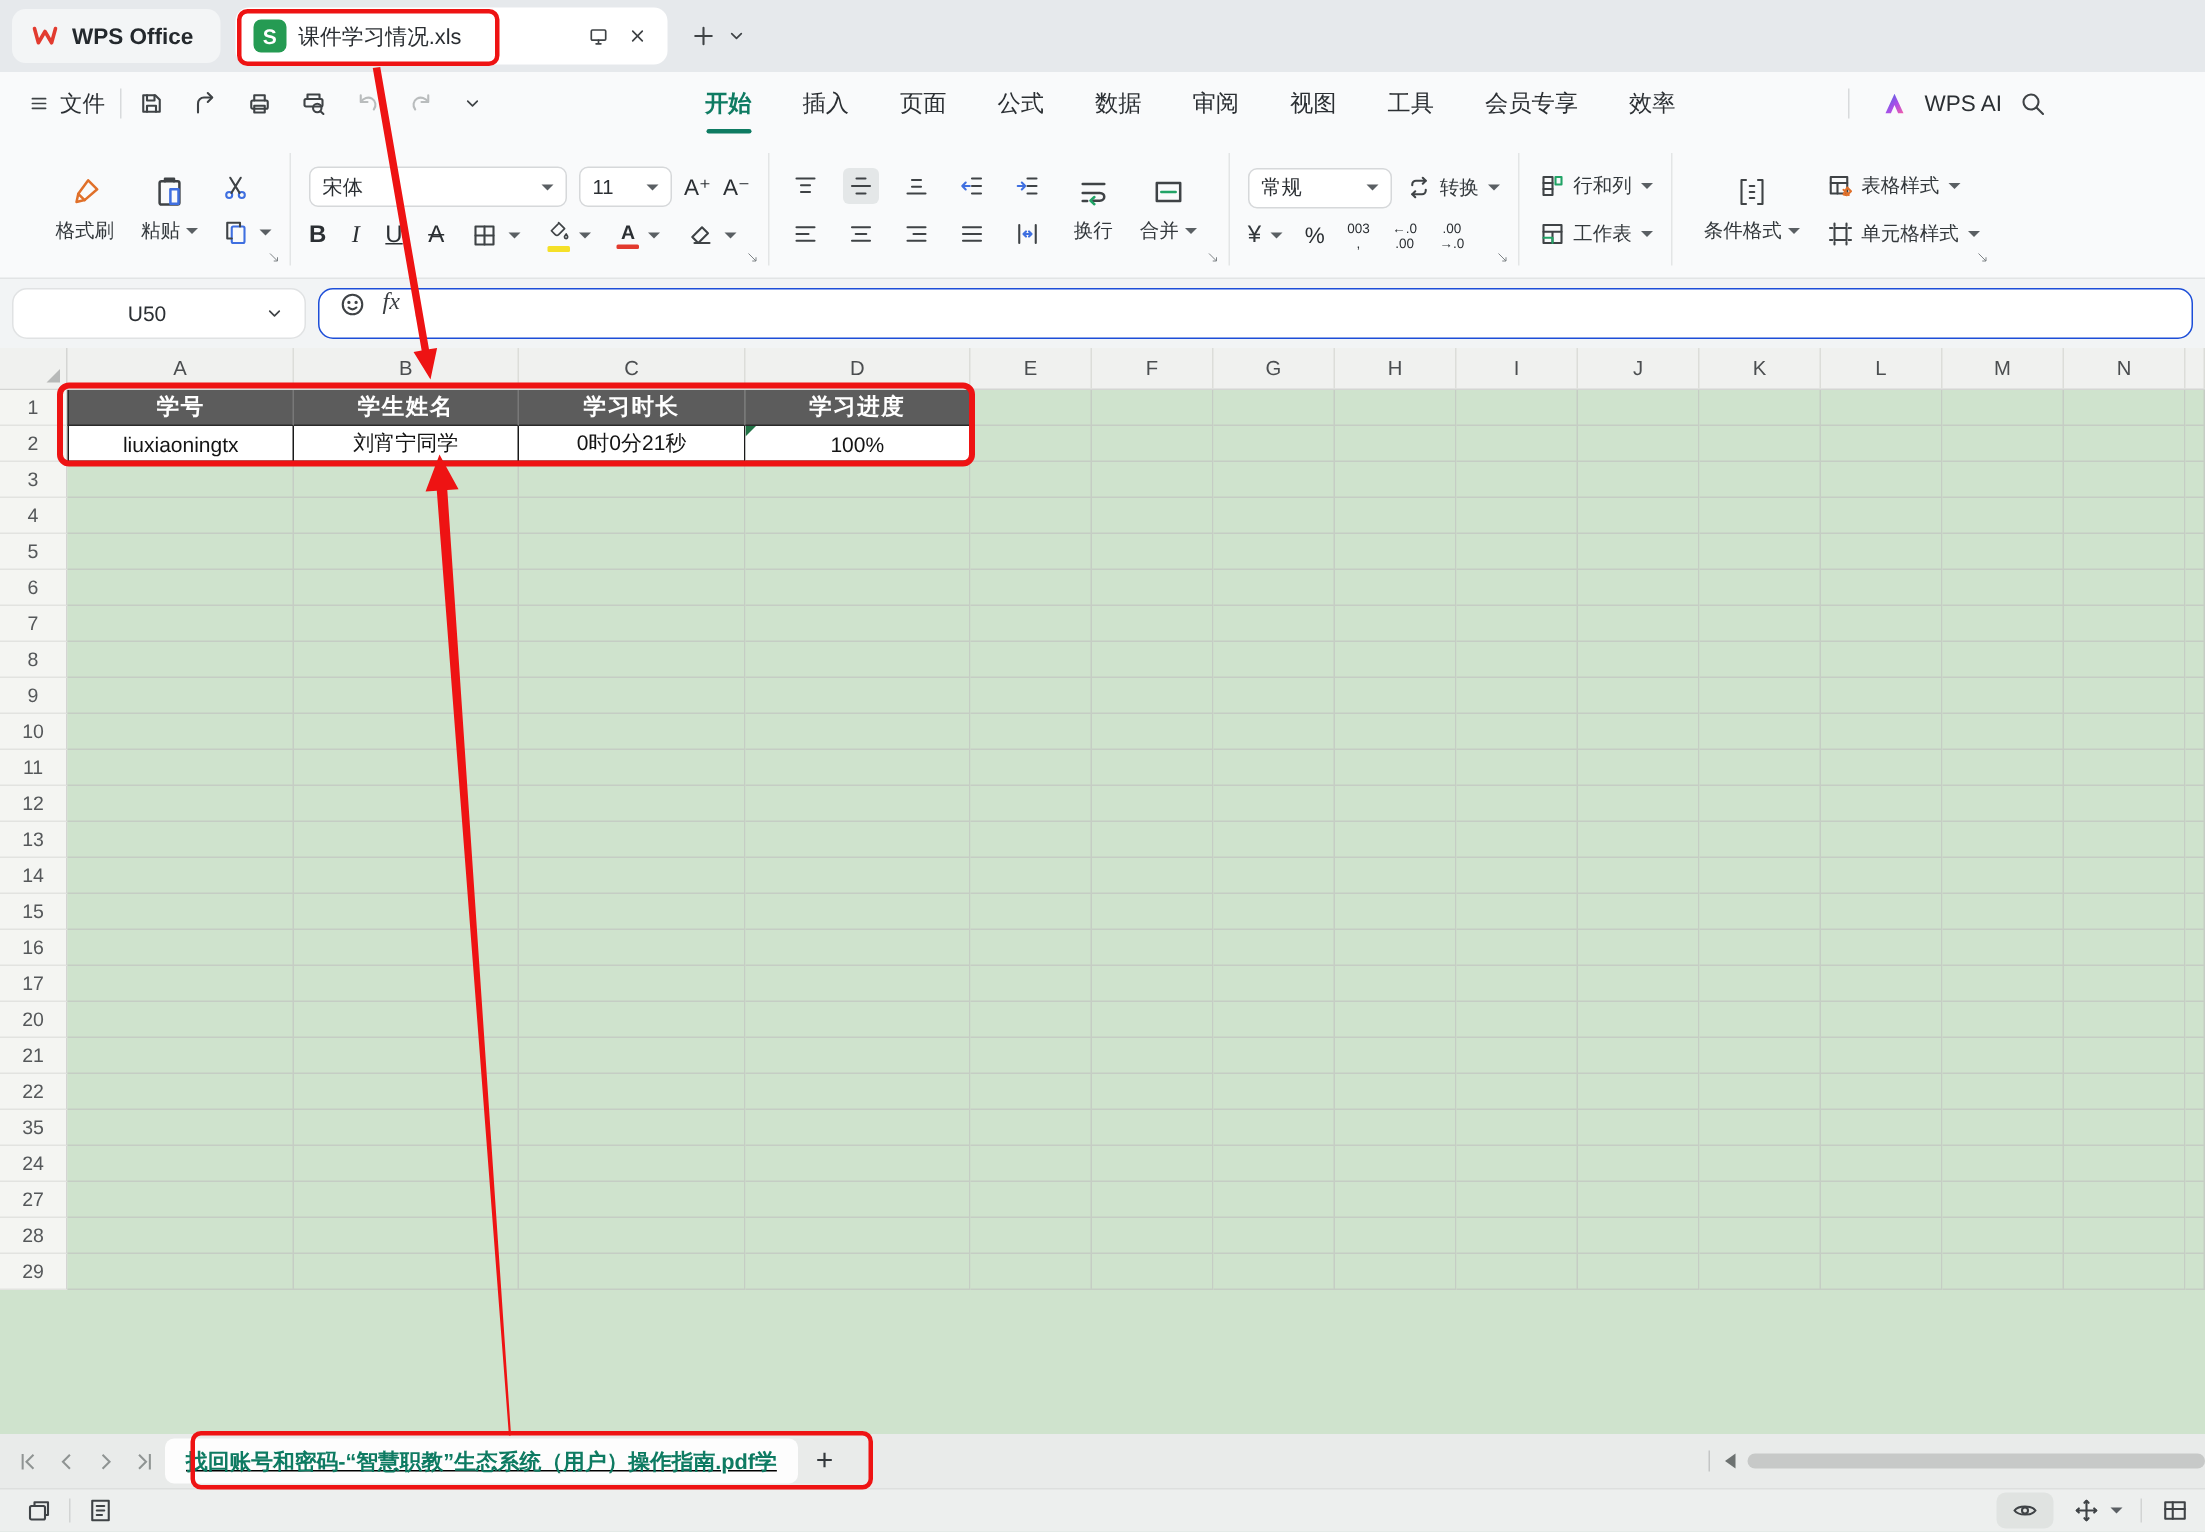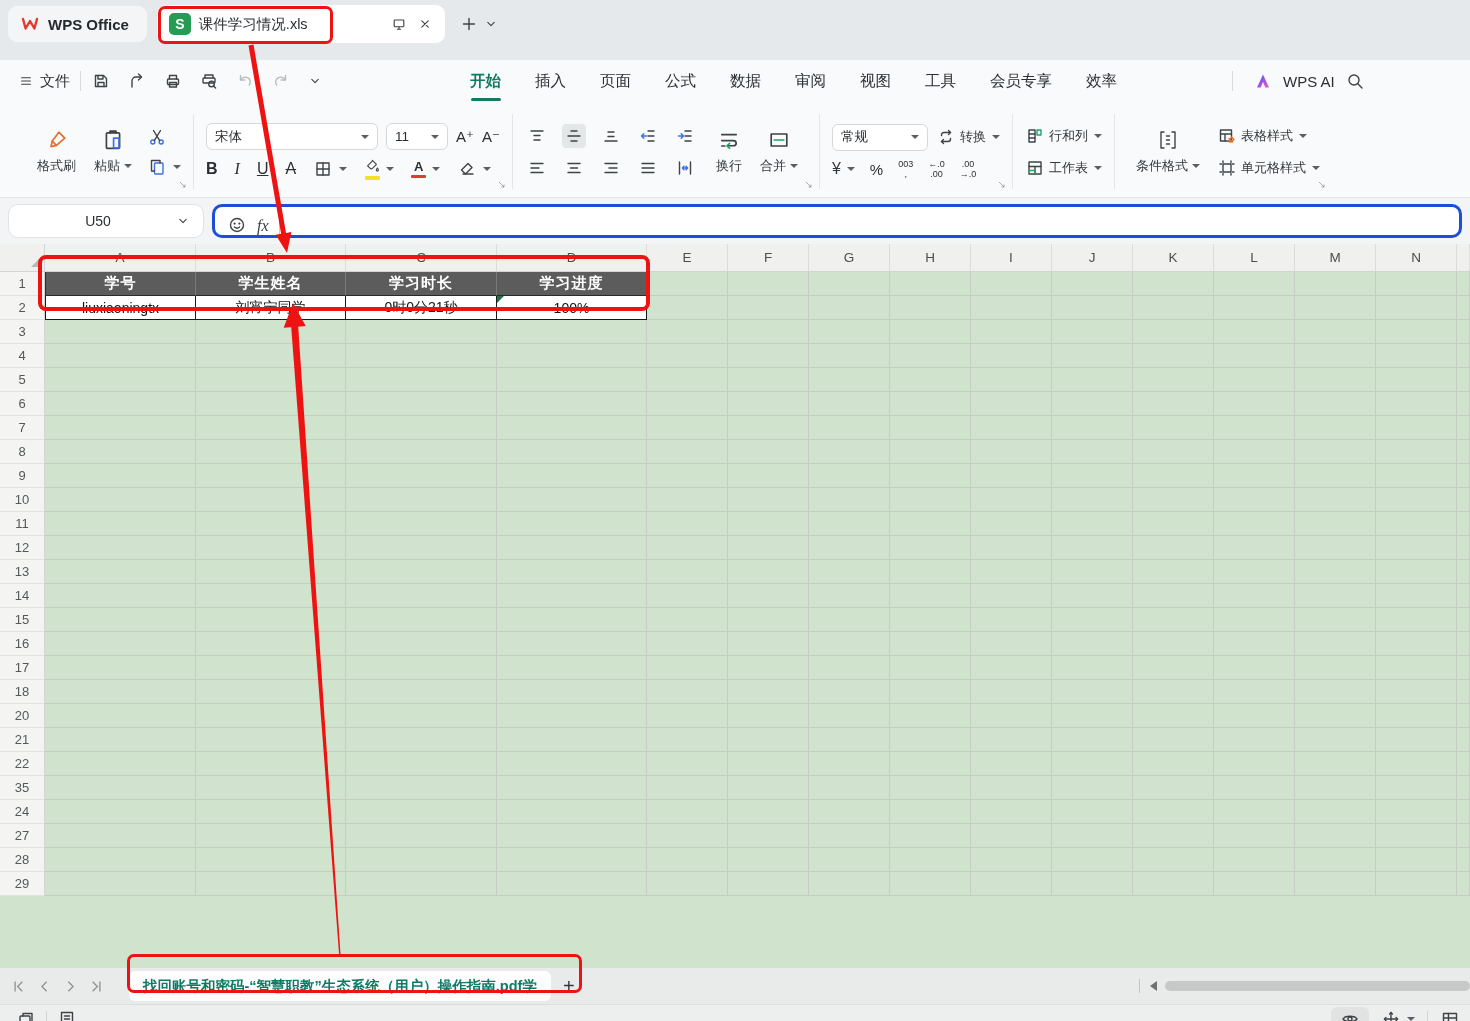--- a/index.html
+++ b/index.html
@@ -23,21 +23,21 @@
   .wps-name { font-size:15px; color:#24292d; font-weight:bold; }
   .doc-tab { display:flex; align-items:center; gap:8px; background:#fff; border-radius:9px;
     height:38px; margin-left:10px; padding:0 12px; width:288px; }
   .doc-icon { width:22px; height:22px; border-radius:5px; background:#259b53; color:#fff;
     font-weight:bold; font-size:14px; display:flex; align-items:center; justify-content:center; }
   .doc-title { font-size:14.5px; color:#2a2e32; flex:1; }
   .tab-ctl { display:flex; align-items:center; gap:10px; color:#6a6f73; }
   .newtab { display:flex; align-items:center; gap:4px; margin-left:14px; }
 
   
-  .menubar { height:42px; background:#f9fafb; display:flex; align-items:center; position:relative;margin-top:12px; }
+  .menubar { height:42px; background:#f9fafb; display:flex; align-items:center; position:relative; }
   .file-group { display:flex; align-items:center; gap:6px; margin-left:18px; font-size:15px; color:#2b2f33; }
   .vdiv { width:1px; height:20px; background:#d8dadc; margin:0 10px; }
   .qicons { display:flex; align-items:center; gap:16px; }
   .menu-items { position:absolute; left:470px; display:flex; align-items:flex-start; gap:34px; }
   .menu-item { font-size:15.5px; color:#2b2f33; position:relative; cursor:default; white-space:nowrap; }
   .menu-item.active { color:#0e7b62; font-weight:bold; }
   .menu-item.active::after { content:""; position:absolute; left:50%; transform:translateX(-50%);
     bottom:-9px; width:30px; height:3px; background:#0e7b62; border-radius:2px; }
   .ai-zone { position:absolute; left:1222px; display:flex; align-items:center; gap:10px; }
   .ai-label { font-size:15px; color:#2b2f33; }
@@ -73,22 +73,22 @@
   .stack2 b { font-weight:normal; }
   .expand { position:absolute; right:3px; bottom:-1px; }
   .expand svg { width:10px; height:10px; stroke:#7a7f83; stroke-width:1.3; fill:none; }
   .inl { display:flex; align-items:center; gap:4px; font-size:13px; color:#33383c; white-space:nowrap; }
 
   
   .formula { height:46px; background:#f2f4f5; display:flex; align-items:center; gap:8px; padding:0 8px; }
   .namebox { width:196px; height:34px; background:#fff; border:1px solid #e0e2e3; border-radius:10px;
     display:flex; align-items:center; padding:0 12px; }
   .namebox .val { flex:1; text-align:center; font-size:14px; color:#2b2f33; }
-  .fxbox { flex:1; height:34px; background:#fff; border:3px solid #1d4ed8; border-radius:10px;
-    display:flex; align-items:flex-end; gap:10px; padding:0 12px; }
+  .fxbox { flex:1; height:34px; background:#fff; border:1px solid #1d4ed8; border-radius:10px;
+    display:flex; align-items:flex-start; gap:10px; padding:0 12px; }
   .fx { font-style:italic; font-family:"Liberation Serif",serif; font-size:16px; color:#3a3e42; }
   .caret { width:1px; height:18px; background:#c9cccd; }
 
   
   .colheads { height:28px; background:#f0f1ef; border-bottom:1px solid #d4d5d3; display:flex; }
   .corner-cell { width:45px; height:100%; border-right:1px solid #d4d5d3; position:relative; background:#f0f1ef; }
   .corner-cell::after { content:""; position:absolute; right:4px; bottom:4px; width:0; height:0;
     border-left:9px solid transparent; border-bottom:9px solid #b7b9b8; }
   .col-head { height:100%; border-right:1px solid #dcddd9; display:flex; align-items:center;
     justify-content:center; font-size:13.5px; color:#4b4e50; }
@@ -104,22 +104,22 @@
     border-right:1px solid #1a1a1a; border-bottom:1px solid #1a1a1a; position:relative; }
   .cell.td.first { border-left:1px solid #1a1a1a; }
   .cell.th.first { border-left:1px solid #2a2a2a; }
   .note-tri { position:absolute; left:0; top:0; width:0; height:0;
     border-top:7px solid #217346; border-right:7px solid transparent; }
 
   
   .sheetbar { height:36px; background:#e9ebea; display:flex; align-items:center; position:relative; }
   .navs { display:flex; align-items:center; gap:9px; margin-left:10px; }
   .navs svg { width:17px; height:17px; stroke:#8f9493; stroke-width:1.6; fill:none; }
-  .sheet-tab { margin-left:24px; height:30px; background:#fdfdfd; border-radius:6px;
-    display:flex; align-items:center; padding:0 14px; }
+  .sheet-tab { margin-left:5px; height:30px; background:#fdfdfd; border-radius:6px;
+    display:flex; align-items:center; padding:0 14px;text-decoration:underline; }
   .sheet-tab .nm { font-size:14.5px; font-weight:bold; color:#0e7b62; white-space:nowrap; }
   .addsheet { margin-left:12px; font-size:20px; color:#33383c; }
   .hscroll { position:absolute; right:0; top:0; height:100%; display:flex; align-items:center; }
   .hs-div { width:1px; height:14px; background:#c4c6c6; margin-right:10px; }
   .hs-arrow { width:0; height:0; border-top:5px solid transparent; border-bottom:5px solid transparent;
     border-right:7px solid #6d7271; margin-right:8px; }
   .hs-thumb { width:305px; height:10px; border-radius:5px; background:#c7c9c8; }
 
   
   .statusbar { height:29px; background:#edefee; border-top:1px solid #dddfde;
@@ -1027,38 +1027,20 @@
         <div class="cell" style="width: 81px;"></div>
         <div class="cell" style="width: 81px;"></div>
         <div class="cell" style="width: 81px;"></div>
         <div class="cell" style="width: 81px;"></div>
         <div class="cell" style="width: 81px;"></div>
         <div class="cell" style="width: 81px;"></div>
         <div class="cell" style="width: 81px;"></div>
         <div class="cell" style="width: 13px;"></div>
       </div>
       <div class="grid-row">
-        <div class="row-num">18</div>
-        <div class="cell" style="width: 151px;"></div>
-        <div class="cell" style="width: 150px;"></div>
-        <div class="cell" style="width: 151px;"></div>
-        <div class="cell" style="width: 150px;"></div>
-        <div class="cell" style="width: 81px;"></div>
-        <div class="cell" style="width: 81px;"></div>
-        <div class="cell" style="width: 81px;"></div>
-        <div class="cell" style="width: 81px;"></div>
-        <div class="cell" style="width: 81px;"></div>
-        <div class="cell" style="width: 81px;"></div>
-        <div class="cell" style="width: 81px;"></div>
-        <div class="cell" style="width: 81px;"></div>
-        <div class="cell" style="width: 81px;"></div>
-        <div class="cell" style="width: 81px;"></div>
-        <div class="cell" style="width: 13px;"></div>
-      </div>
-      <div class="grid-row">
         <div class="row-num">20</div>
         <div class="cell" style="width: 151px;"></div>
         <div class="cell" style="width: 150px;"></div>
         <div class="cell" style="width: 151px;"></div>
         <div class="cell" style="width: 150px;"></div>
         <div class="cell" style="width: 81px;"></div>
         <div class="cell" style="width: 81px;"></div>
         <div class="cell" style="width: 81px;"></div>
         <div class="cell" style="width: 81px;"></div>
         <div class="cell" style="width: 81px;"></div>

